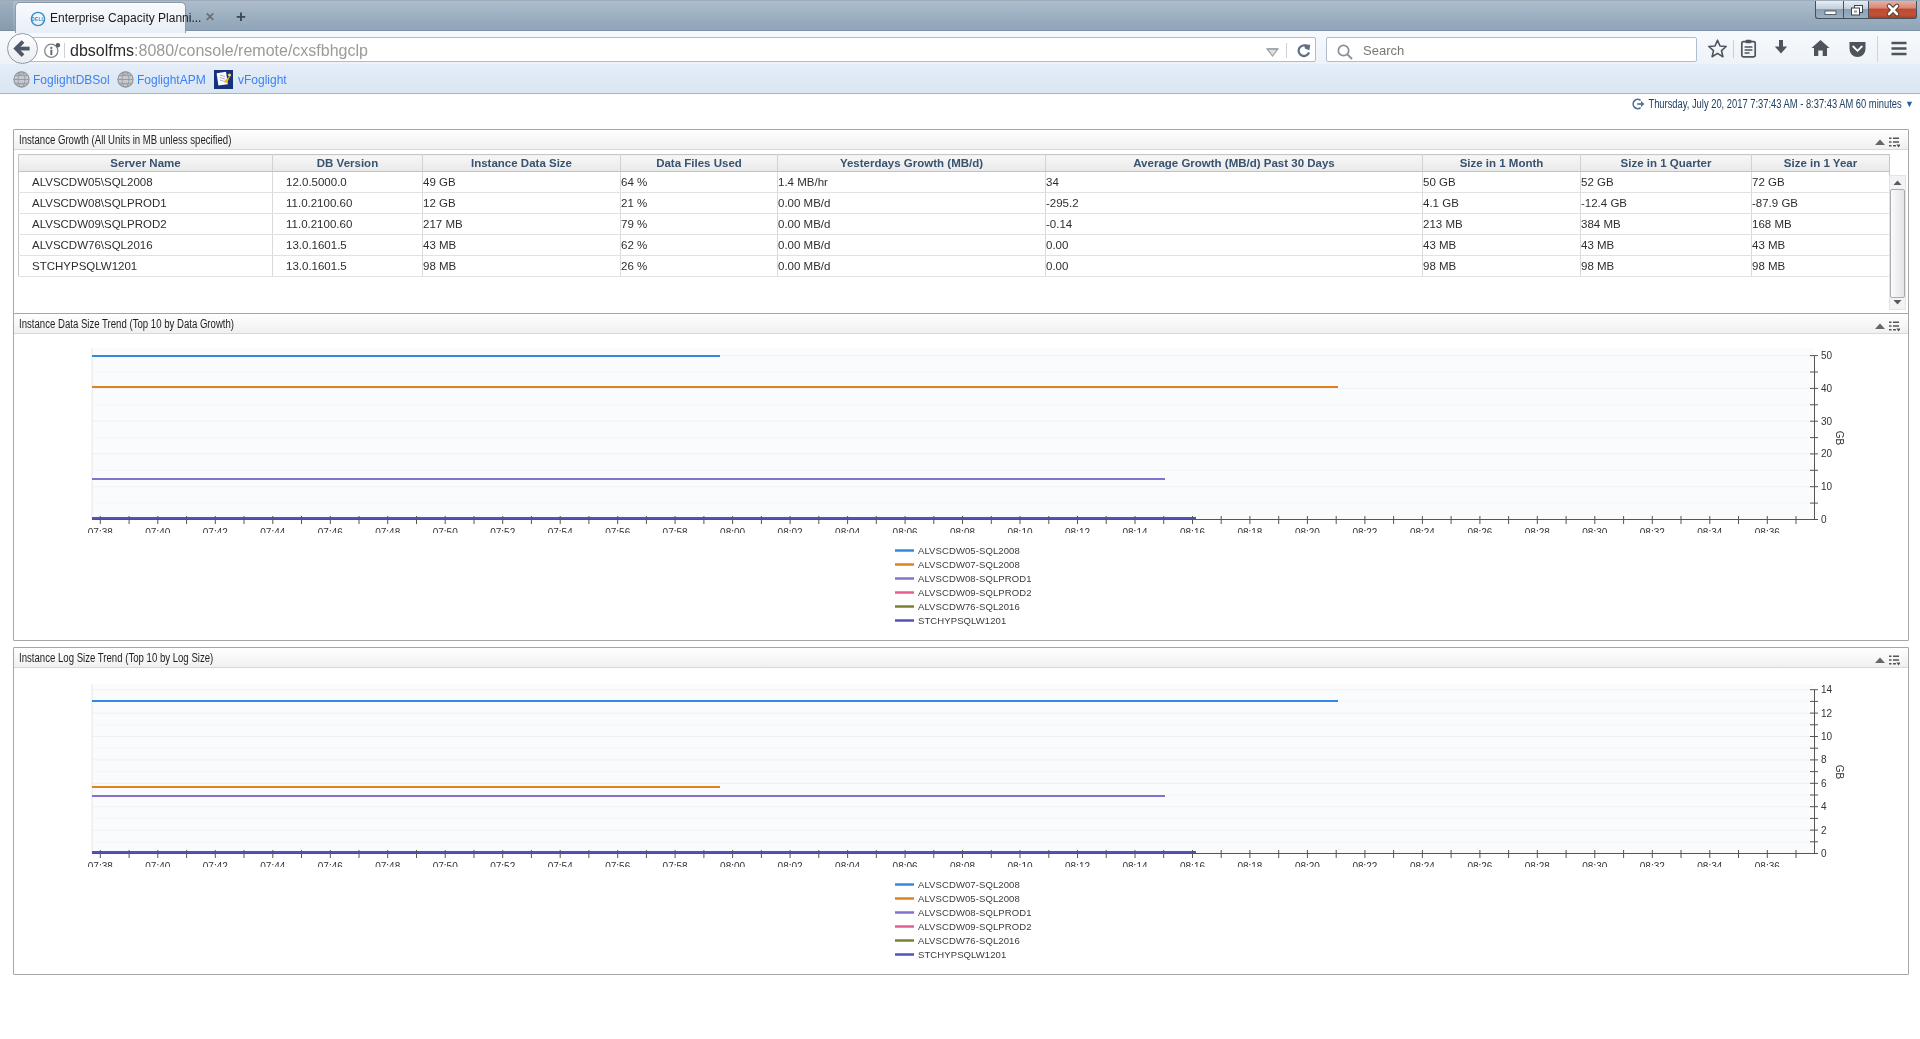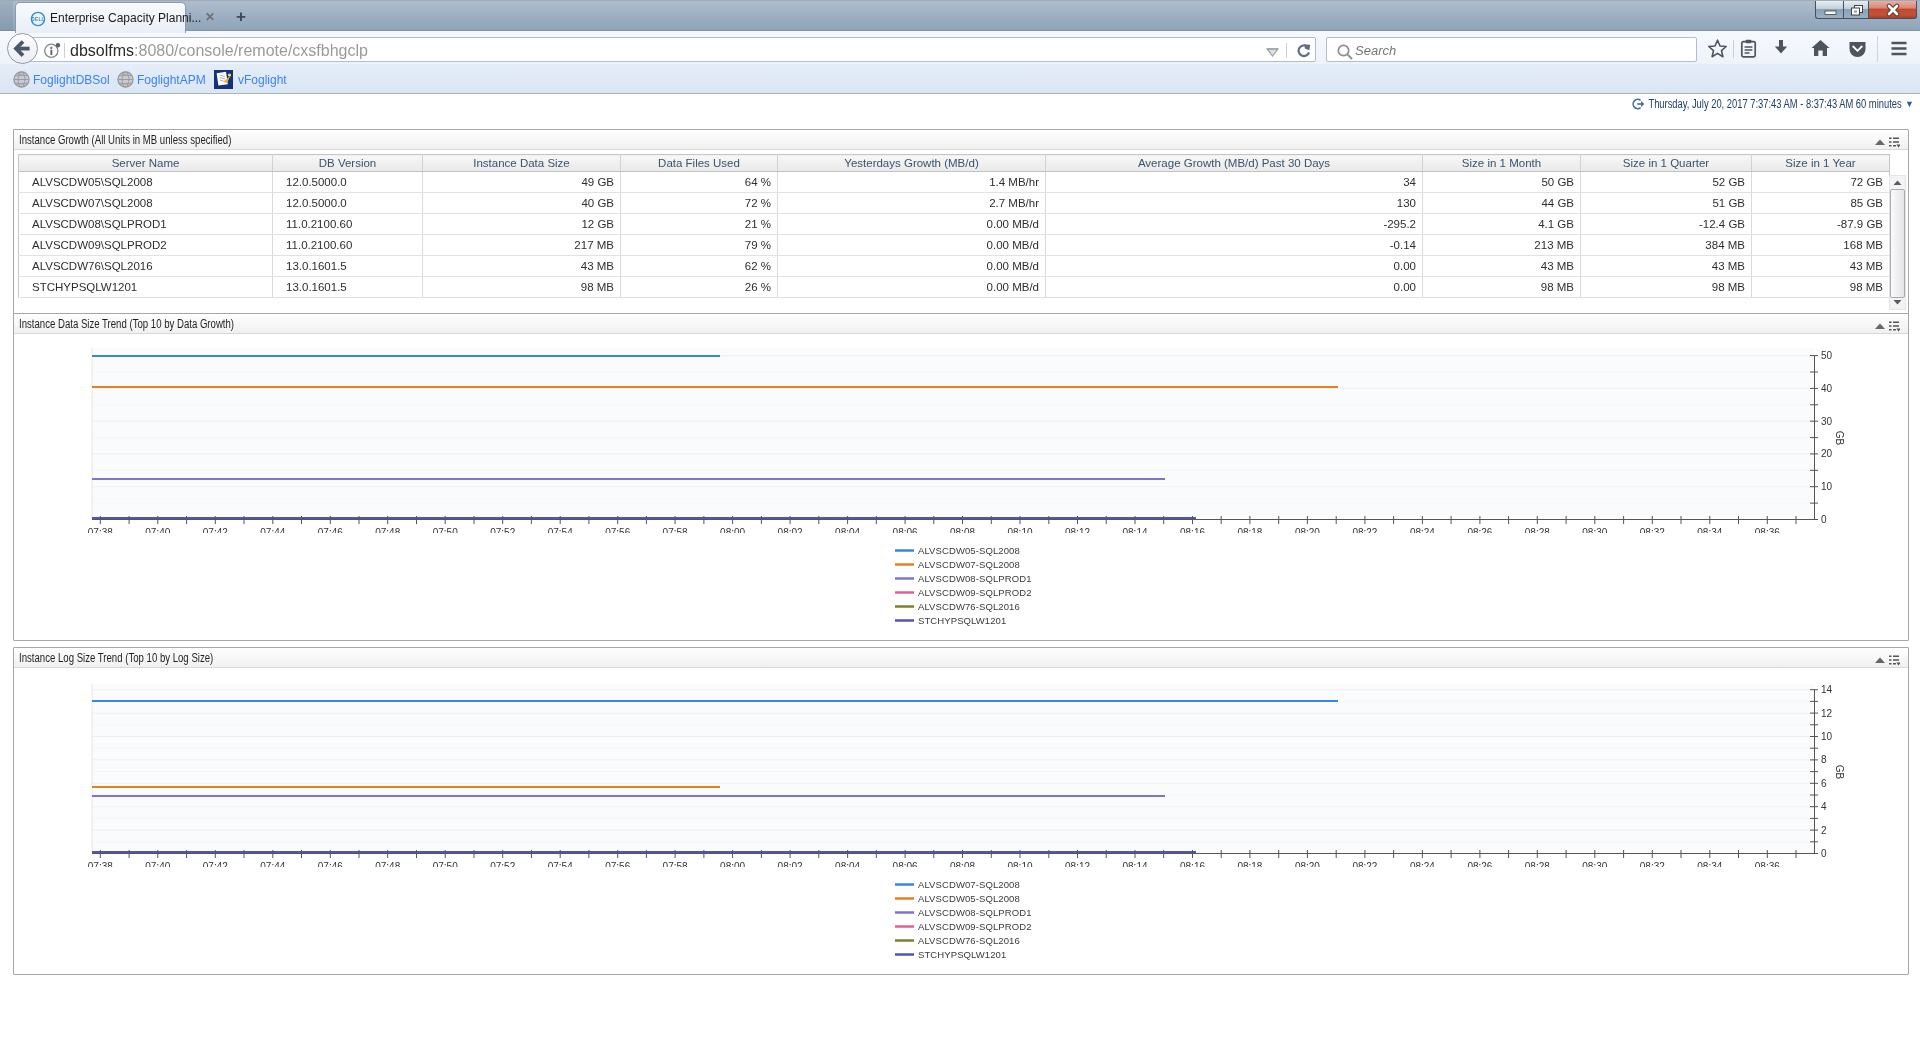--- a/index.html
+++ b/index.html
@@ -25,47 +25,47 @@
  background:linear-gradient(#fdfdfe,#e9edf2);border:1px solid #8f9aa8;z-index:5;
  display:flex;align-items:center;justify-content:center}
 .urlbox{position:absolute;left:29px;top:37px;width:1287px;height:25px;background:#fff;
  border:1px solid #aebdd0;border-radius:2px}
 .urlbox .vsep{position:absolute;top:5px;width:1px;height:15px;background:#cdd0d5}
 .urltext{position:absolute;left:40px;top:4px;font-size:16px;white-space:nowrap}
 .urltext .dom{color:#2b2b2b}
 .urltext .rest{color:#9a9a9a}
 .searchbox{position:absolute;left:1326px;top:37px;width:371px;height:25px;background:#fff;
  border:1px solid #aebdd0;border-radius:2px}
-.searchbox .ph{position:absolute;left:28px;top:5px;font-size:13px;font-style:italic;color:#777}
+.searchbox .ph{position:absolute;left:36px;top:5px;font-size:13px;color:#777}
 #bmbar{position:absolute;left:0;top:64px;width:1920px;height:30px;
  background:linear-gradient(#e4edf8,#dbe6f3);border-bottom:1px solid #a9b4c2}
 .bmtext{position:absolute;top:73px;font-size:12px;color:#3b82f6}
 #navsep{position:absolute;left:1733px;top:40px;width:1px;height:18px;background:#c9cfd8}
 #navsep2{position:absolute;left:1877px;top:36px;width:1px;height:26px;background:#ced4dc}
 
 #ts{position:absolute;right:6px;top:97px;height:14px;font-size:12px;color:#1c3f63;white-space:nowrap}
 #ts .txt{display:inline-block;transform:scaleX(0.78);transform-origin:100% 50%;white-space:nowrap}
 #ts .car{color:#2a5f9e;font-size:9px;vertical-align:1px}
 
 .panel{position:absolute;left:13px;width:1896px;background:#fff;border:1px solid #a6a6a6;border-radius:1px}
 .phead{position:relative;height:20px;background:linear-gradient(#ffffff,#f0f0f0);
  border-bottom:1px solid #d8d8d8}
 .phead .t{position:absolute;left:5px;top:3px;font-size:12px;color:#1e1e1e;display:inline-block;transform:scaleX(0.8);transform-origin:0 50%;white-space:nowrap}
 .picons{position:absolute;right:8px;top:4px}
 
 #tblwrap{position:absolute;left:4px;top:24px}
 table.grid{border-collapse:collapse;table-layout:fixed;font-size:11.5px;color:#2e2e2e;
  border:1px solid #c6c6c6}
-table.grid th{height:17px;font-weight:normal;color:#39536f;text-align:center;
+table.grid th{height:17px;font-weight:bold;color:#39536f;text-align:center;
  background:linear-gradient(#f7f7f7,#e9e9e9);border-bottom:1px solid #c2c2c2;
  border-right:1px solid #d2d2d2;overflow:hidden;white-space:nowrap}
 table.grid td{height:21px;border-bottom:1px solid #e2e2e4;border-right:1px solid #dadade;
  background:#fff;white-space:nowrap;overflow:hidden}
 table.grid td.l{padding-left:13px;text-align:left}
-table.grid td.r{padding-right:6px;text-align:right}
+table.grid td.r{padding-right:6px;text-align:left}
 table.grid tr td:last-child,table.grid th:last-child{border-right:none}
 .sbar{position:absolute;left:1875px;top:45px;width:17px;height:135px;background:#f3f3f5;border:1px solid #e4e4e6}
 .sbtn{position:absolute;left:0;width:15px;height:15px}
 .sthumb{position:absolute;left:0;top:13px;width:15px;height:109px;
  background:linear-gradient(90deg,#fbfbfc,#e3e4e7);border:1px solid #ababaf;border-radius:2px}
 text{font-family:"Liberation Sans",sans-serif}
 </style></head><body>
 <div id="tabbar">
     <div style="position:absolute;left:0;top:0;width:13px;height:31px;background:rgba(96,115,134,0.18)"></div>
  <div id="tab">
@@ -224,31 +224,20 @@
           <tr>
             <td class="l">ALVSCDW05\SQL2008</td>
             <td class="l">12.0.5000.0</td>
             <td class="r">49 GB</td>
             <td class="r">64 %</td>
             <td class="r">1.4 MB/hr</td>
             <td class="r">34</td>
             <td class="r">50 GB</td>
             <td class="r">52 GB</td>
             <td class="r">72 GB</td>
-          </tr>
-          <tr>
-            <td class="l">ALVSCDW07\SQL2008</td>
-            <td class="l">12.0.5000.0</td>
-            <td class="r">40 GB</td>
-            <td class="r">72 %</td>
-            <td class="r">2.7 MB/hr</td>
-            <td class="r">130</td>
-            <td class="r">44 GB</td>
-            <td class="r">51 GB</td>
-            <td class="r">85 GB</td>
           </tr>
           <tr>
             <td class="l">ALVSCDW08\SQLPROD1</td>
             <td class="l">11.0.2100.60</td>
             <td class="r">12 GB</td>
             <td class="r">21 %</td>
             <td class="r">0.00 MB/d</td>
             <td class="r">-295.2</td>
             <td class="r">4.1 GB</td>
             <td class="r">-12.4 GB</td>

